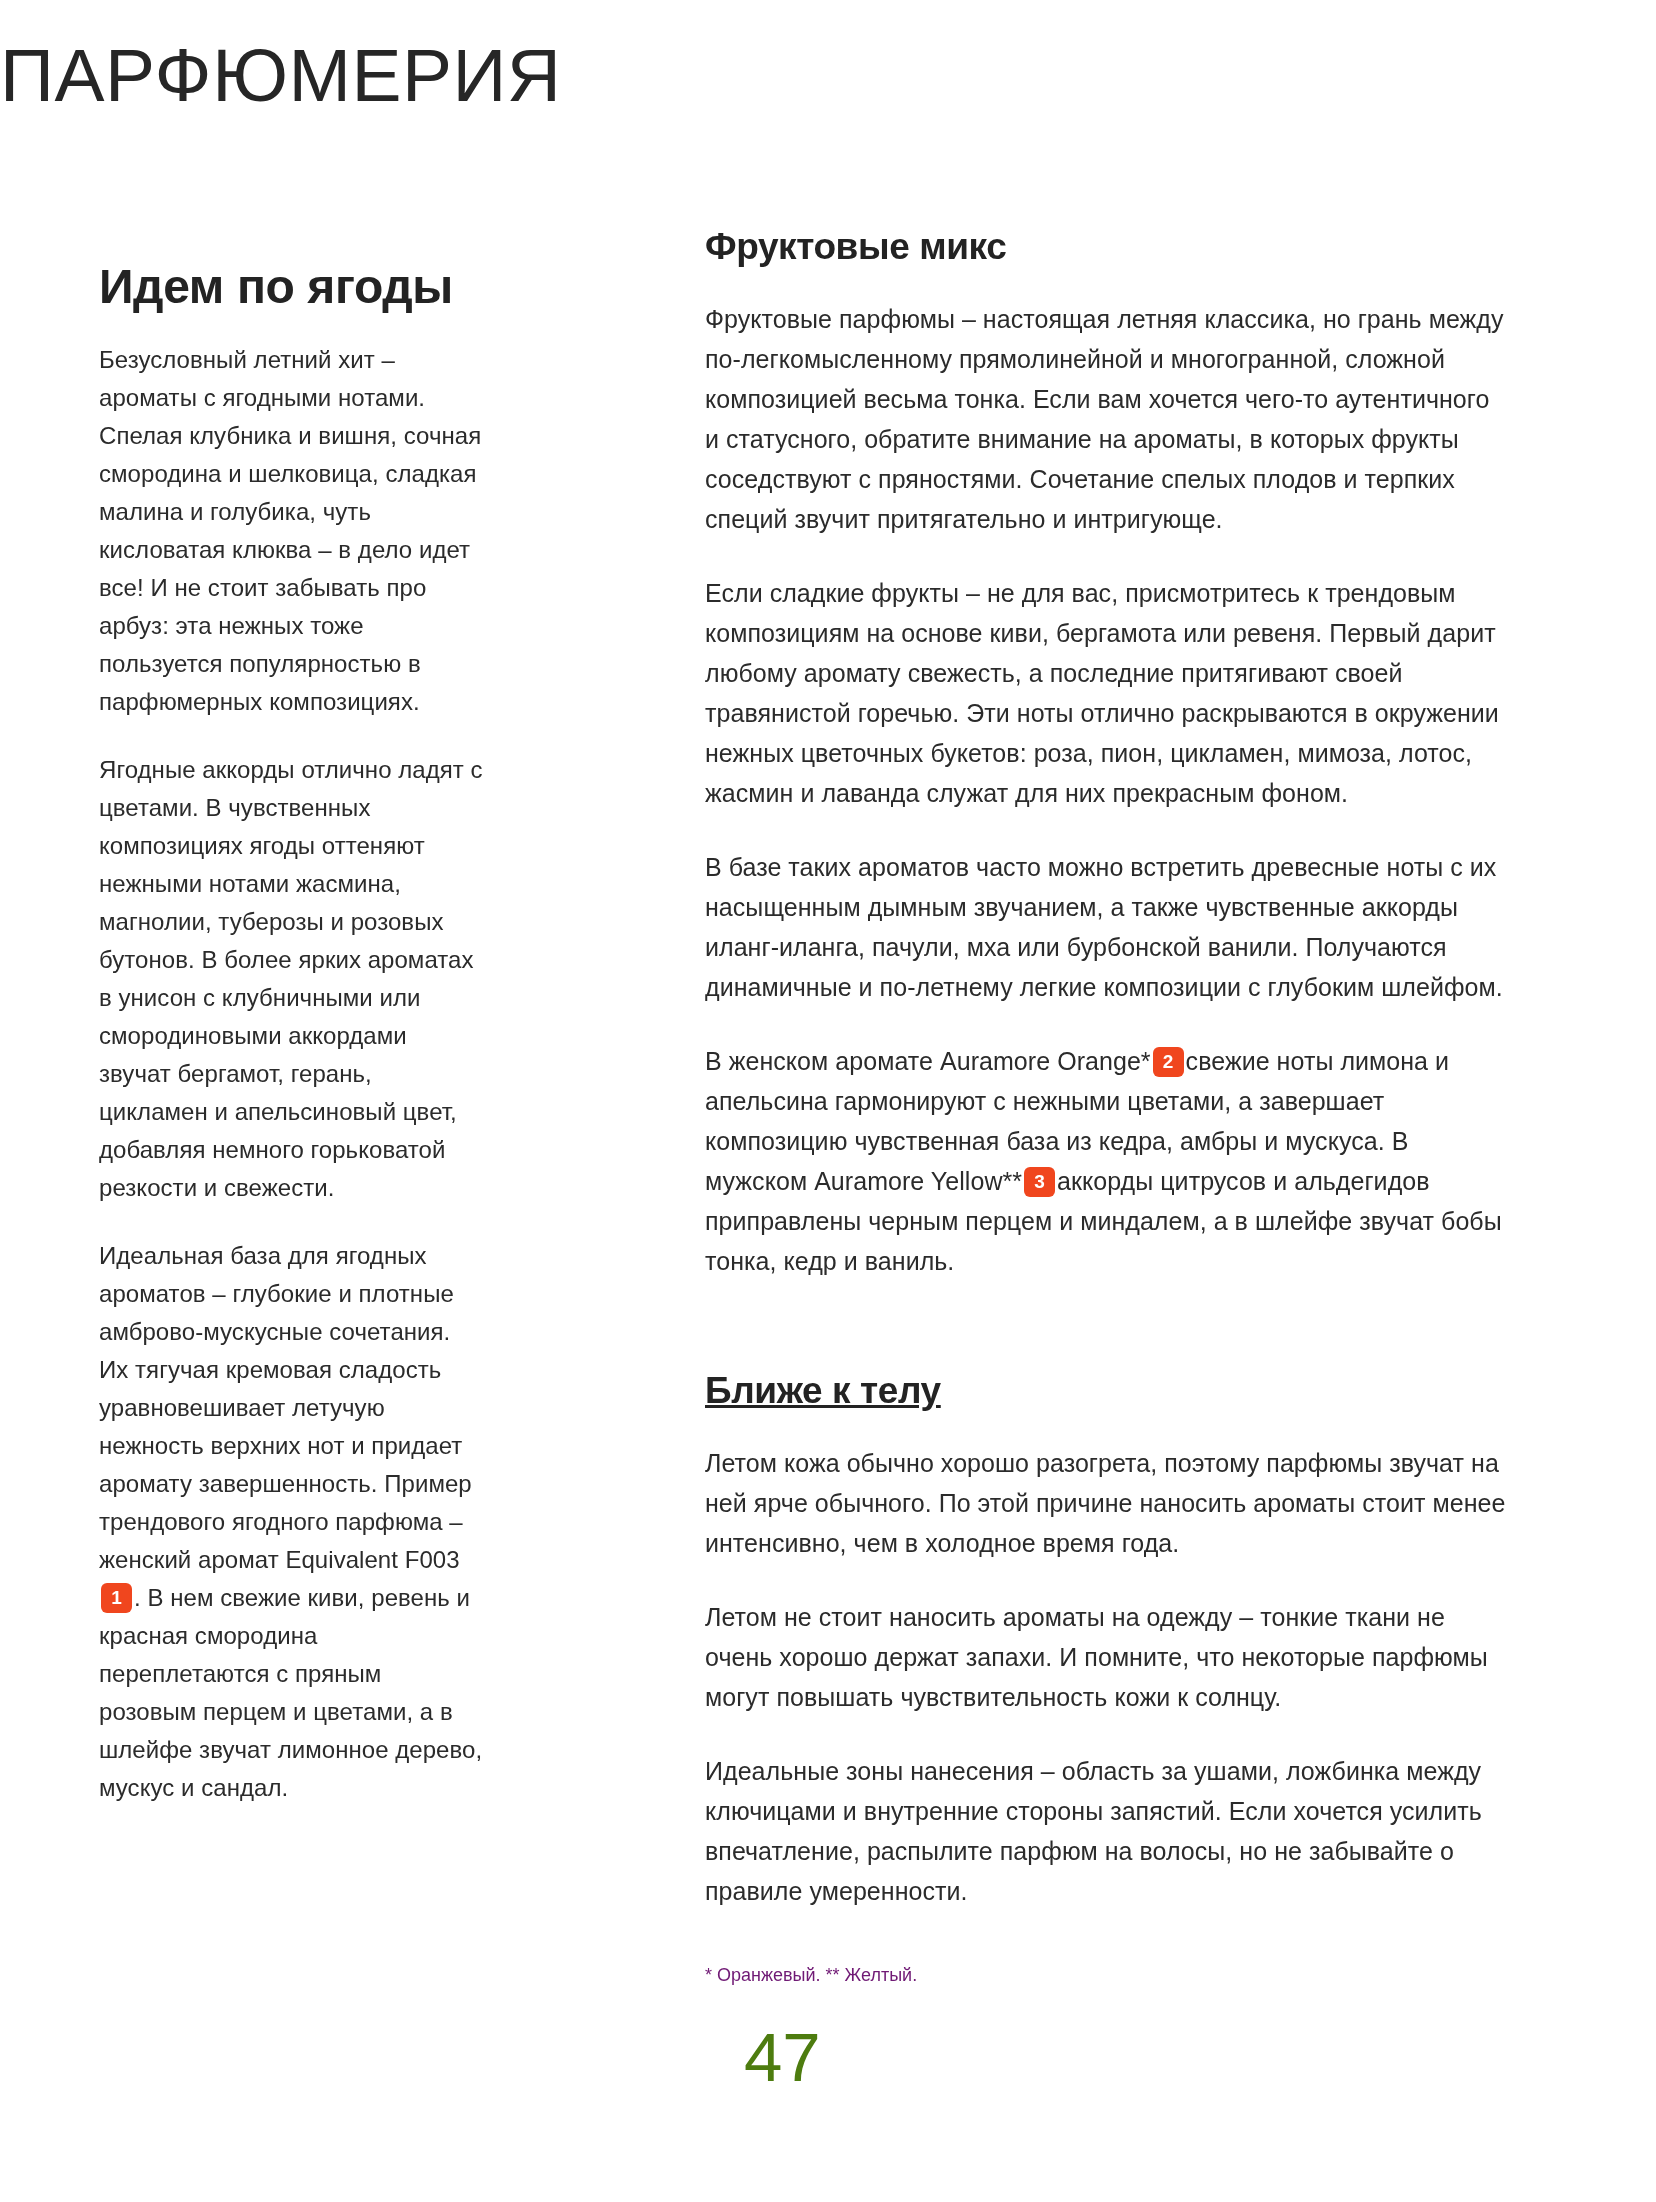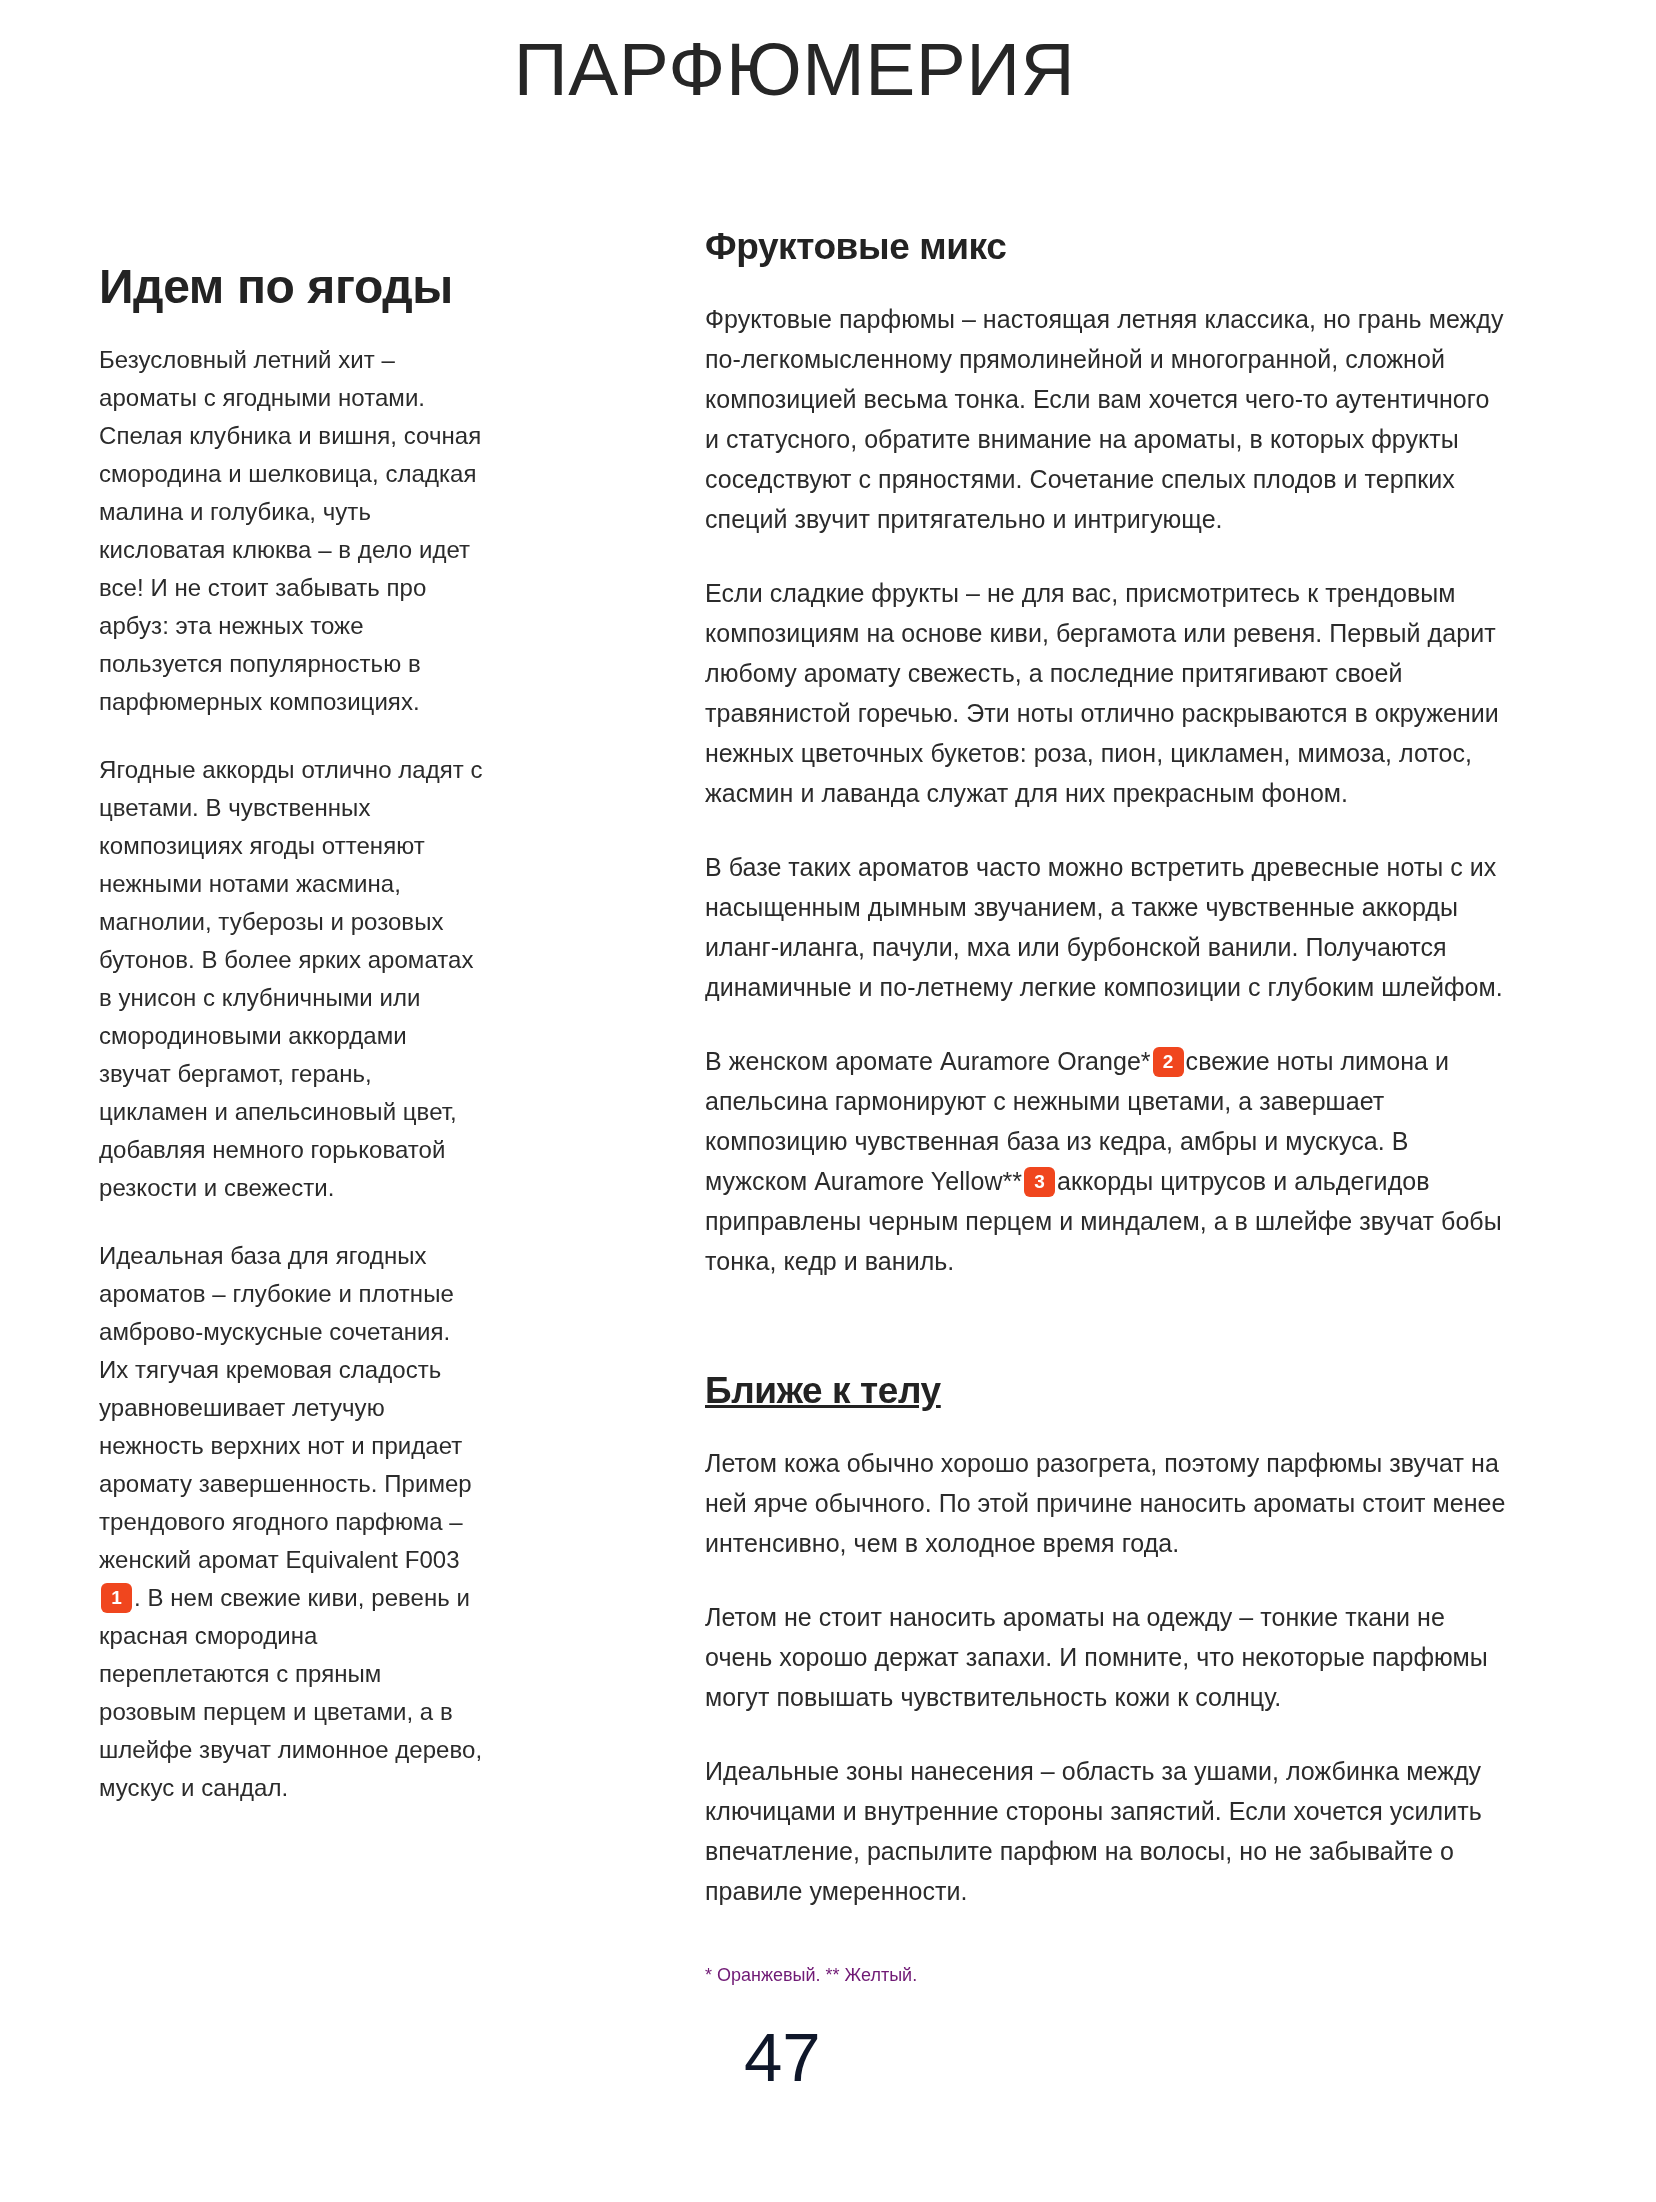--- a/index.html
+++ b/index.html
@@ -16,24 +16,24 @@
     position: relative;
     width: 1656px;
     height: 2203px;
     background: #ffffff;
     overflow: hidden;
   }
 
   
   .masthead {
     position: absolute;
-    top: 32px;
+    top: 38px;
     left: 0;
     right: 67px;
-    text-align: center;
+    text-align: left;
   }
   .masthead-title {
     display: inline-block;
     font-size: 75px;
     line-height: 1.0;
     font-weight: 300;
     letter-spacing: 0.5px;
     color: #262626;
     white-space: nowrap;
   }
@@ -117,21 +117,21 @@
   }
 
   
   .page-number {
     position: absolute;
     top: 2023px;
     left: 744px;
     font-size: 69px;
     line-height: 1;
     font-weight: 300;
-    color: #0f172a;
+    color: #4d7c0f;
     letter-spacing: 0px;
   }
 </style>
 </head>
 <body>
 
 <div class="page">
 
   <div class="masthead">
     <span class="masthead-title">ПАРФЮМЕРИЯ</span>

